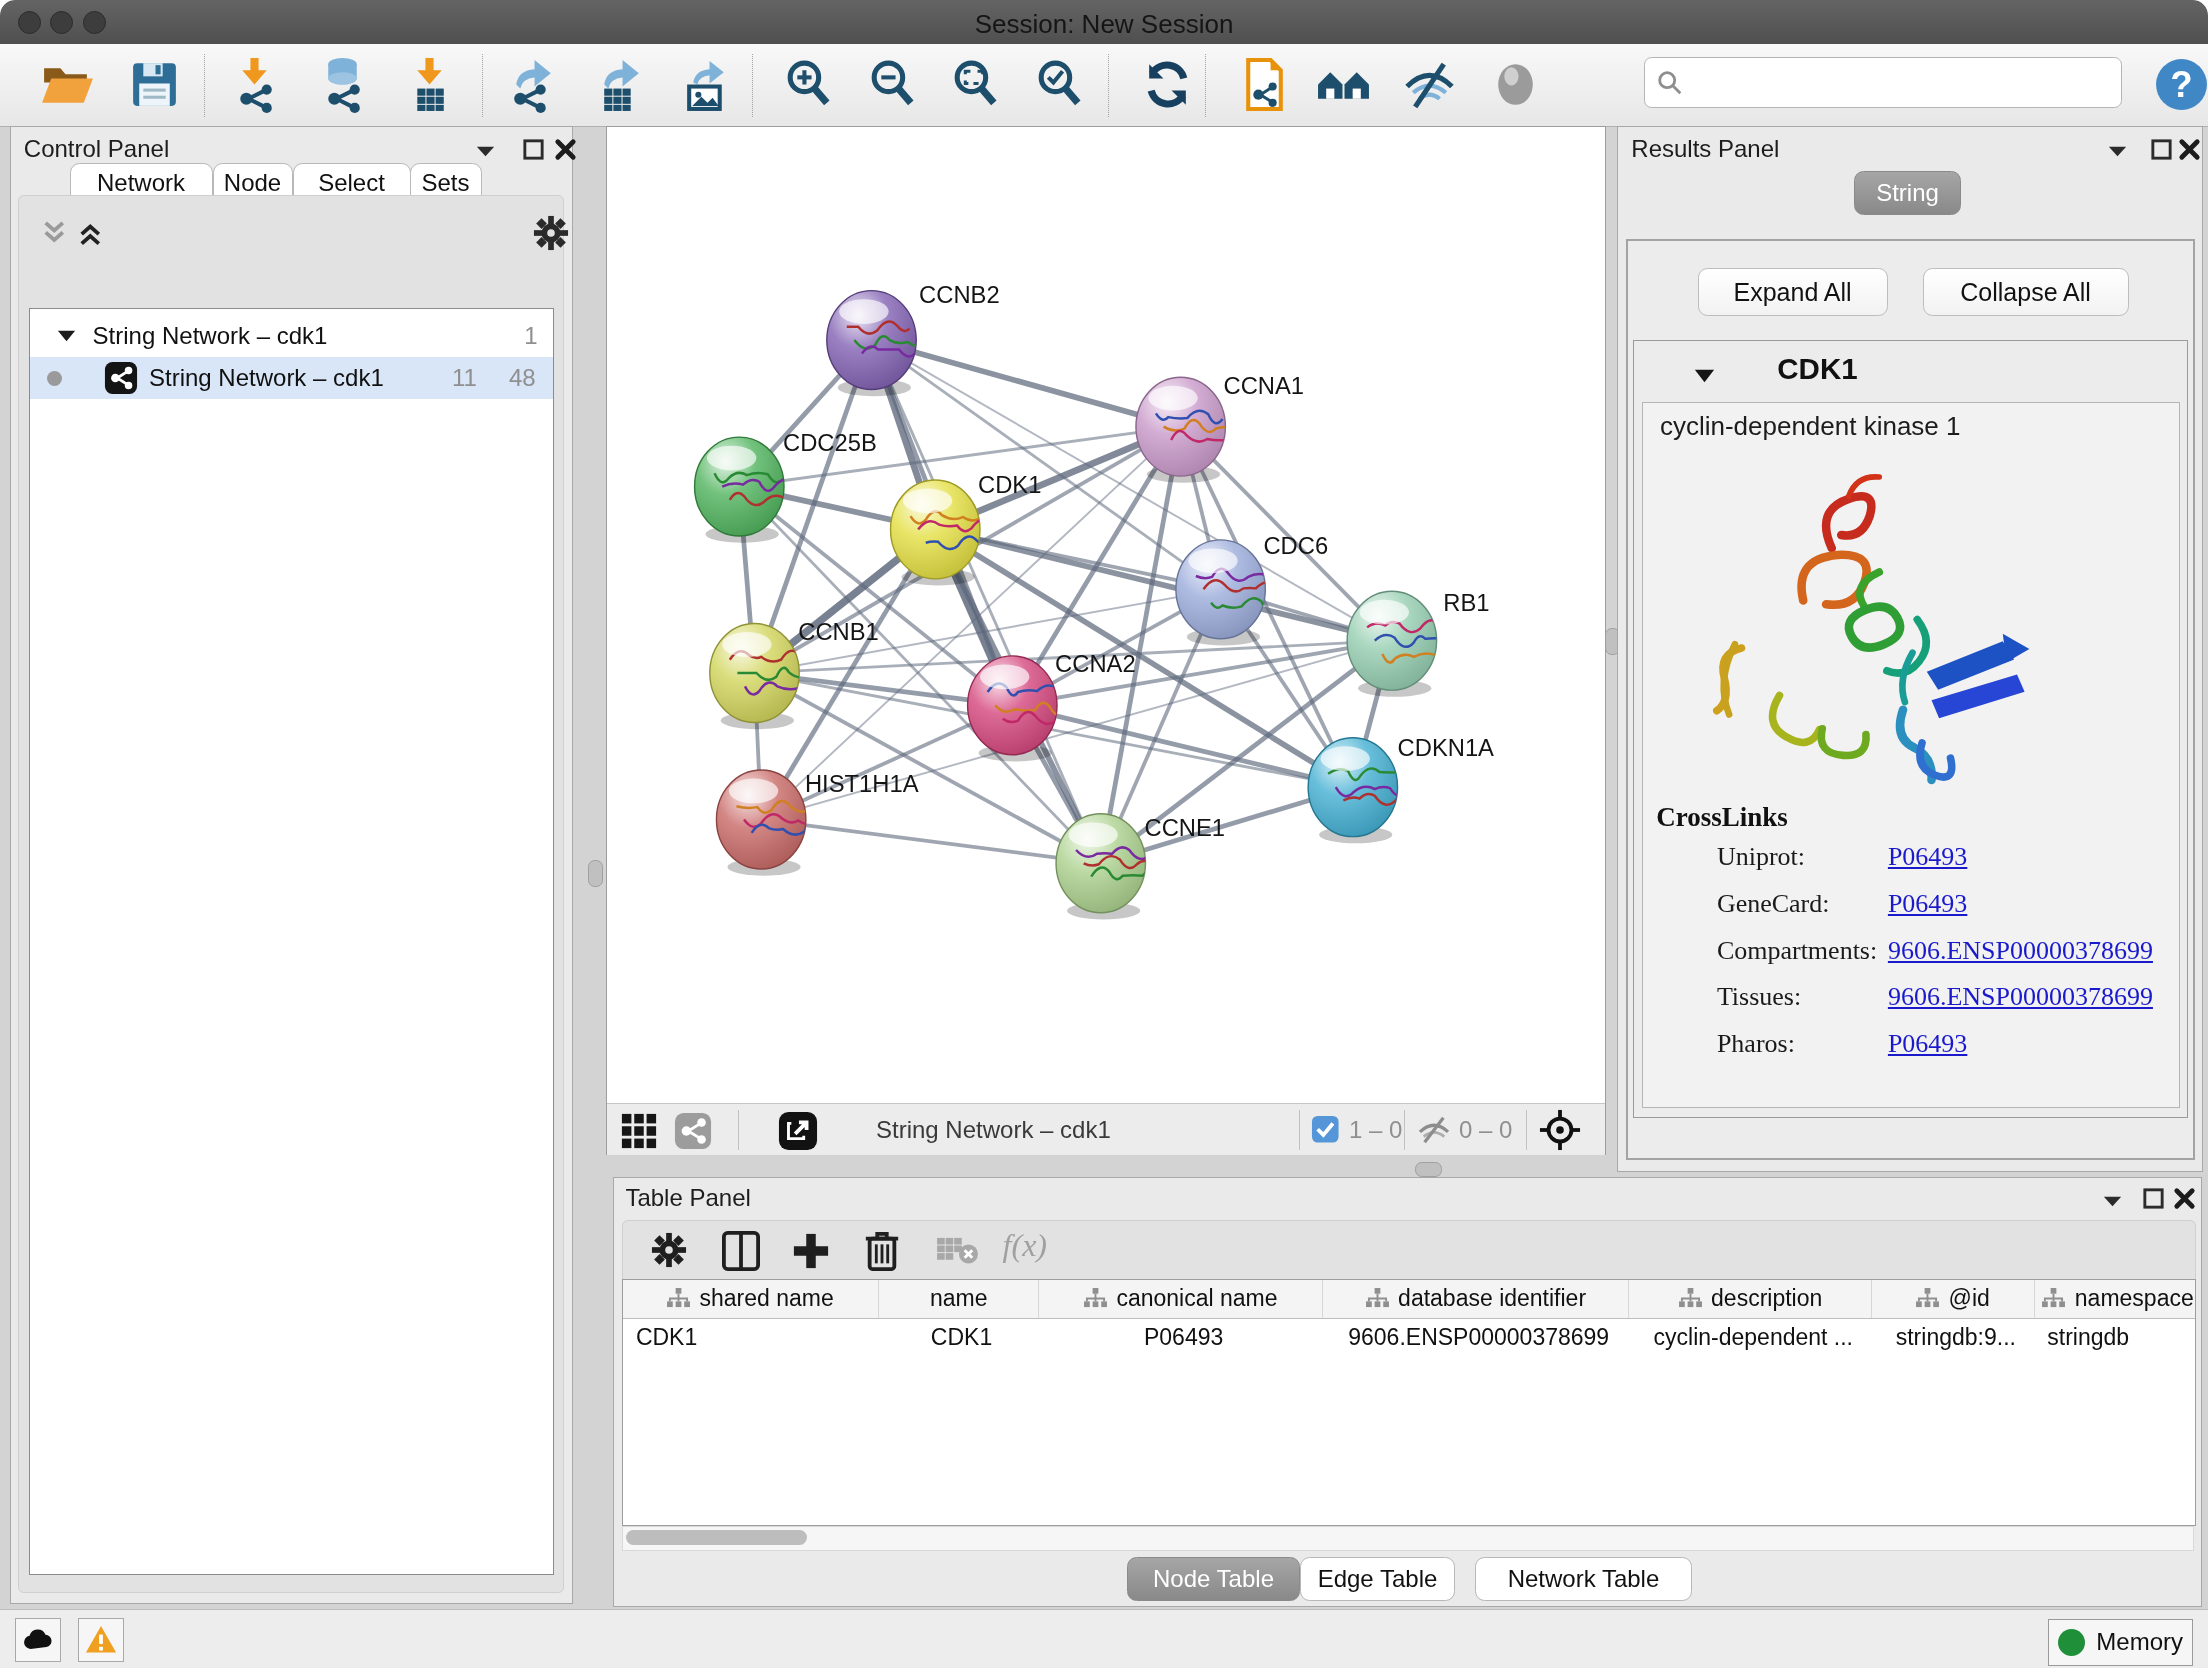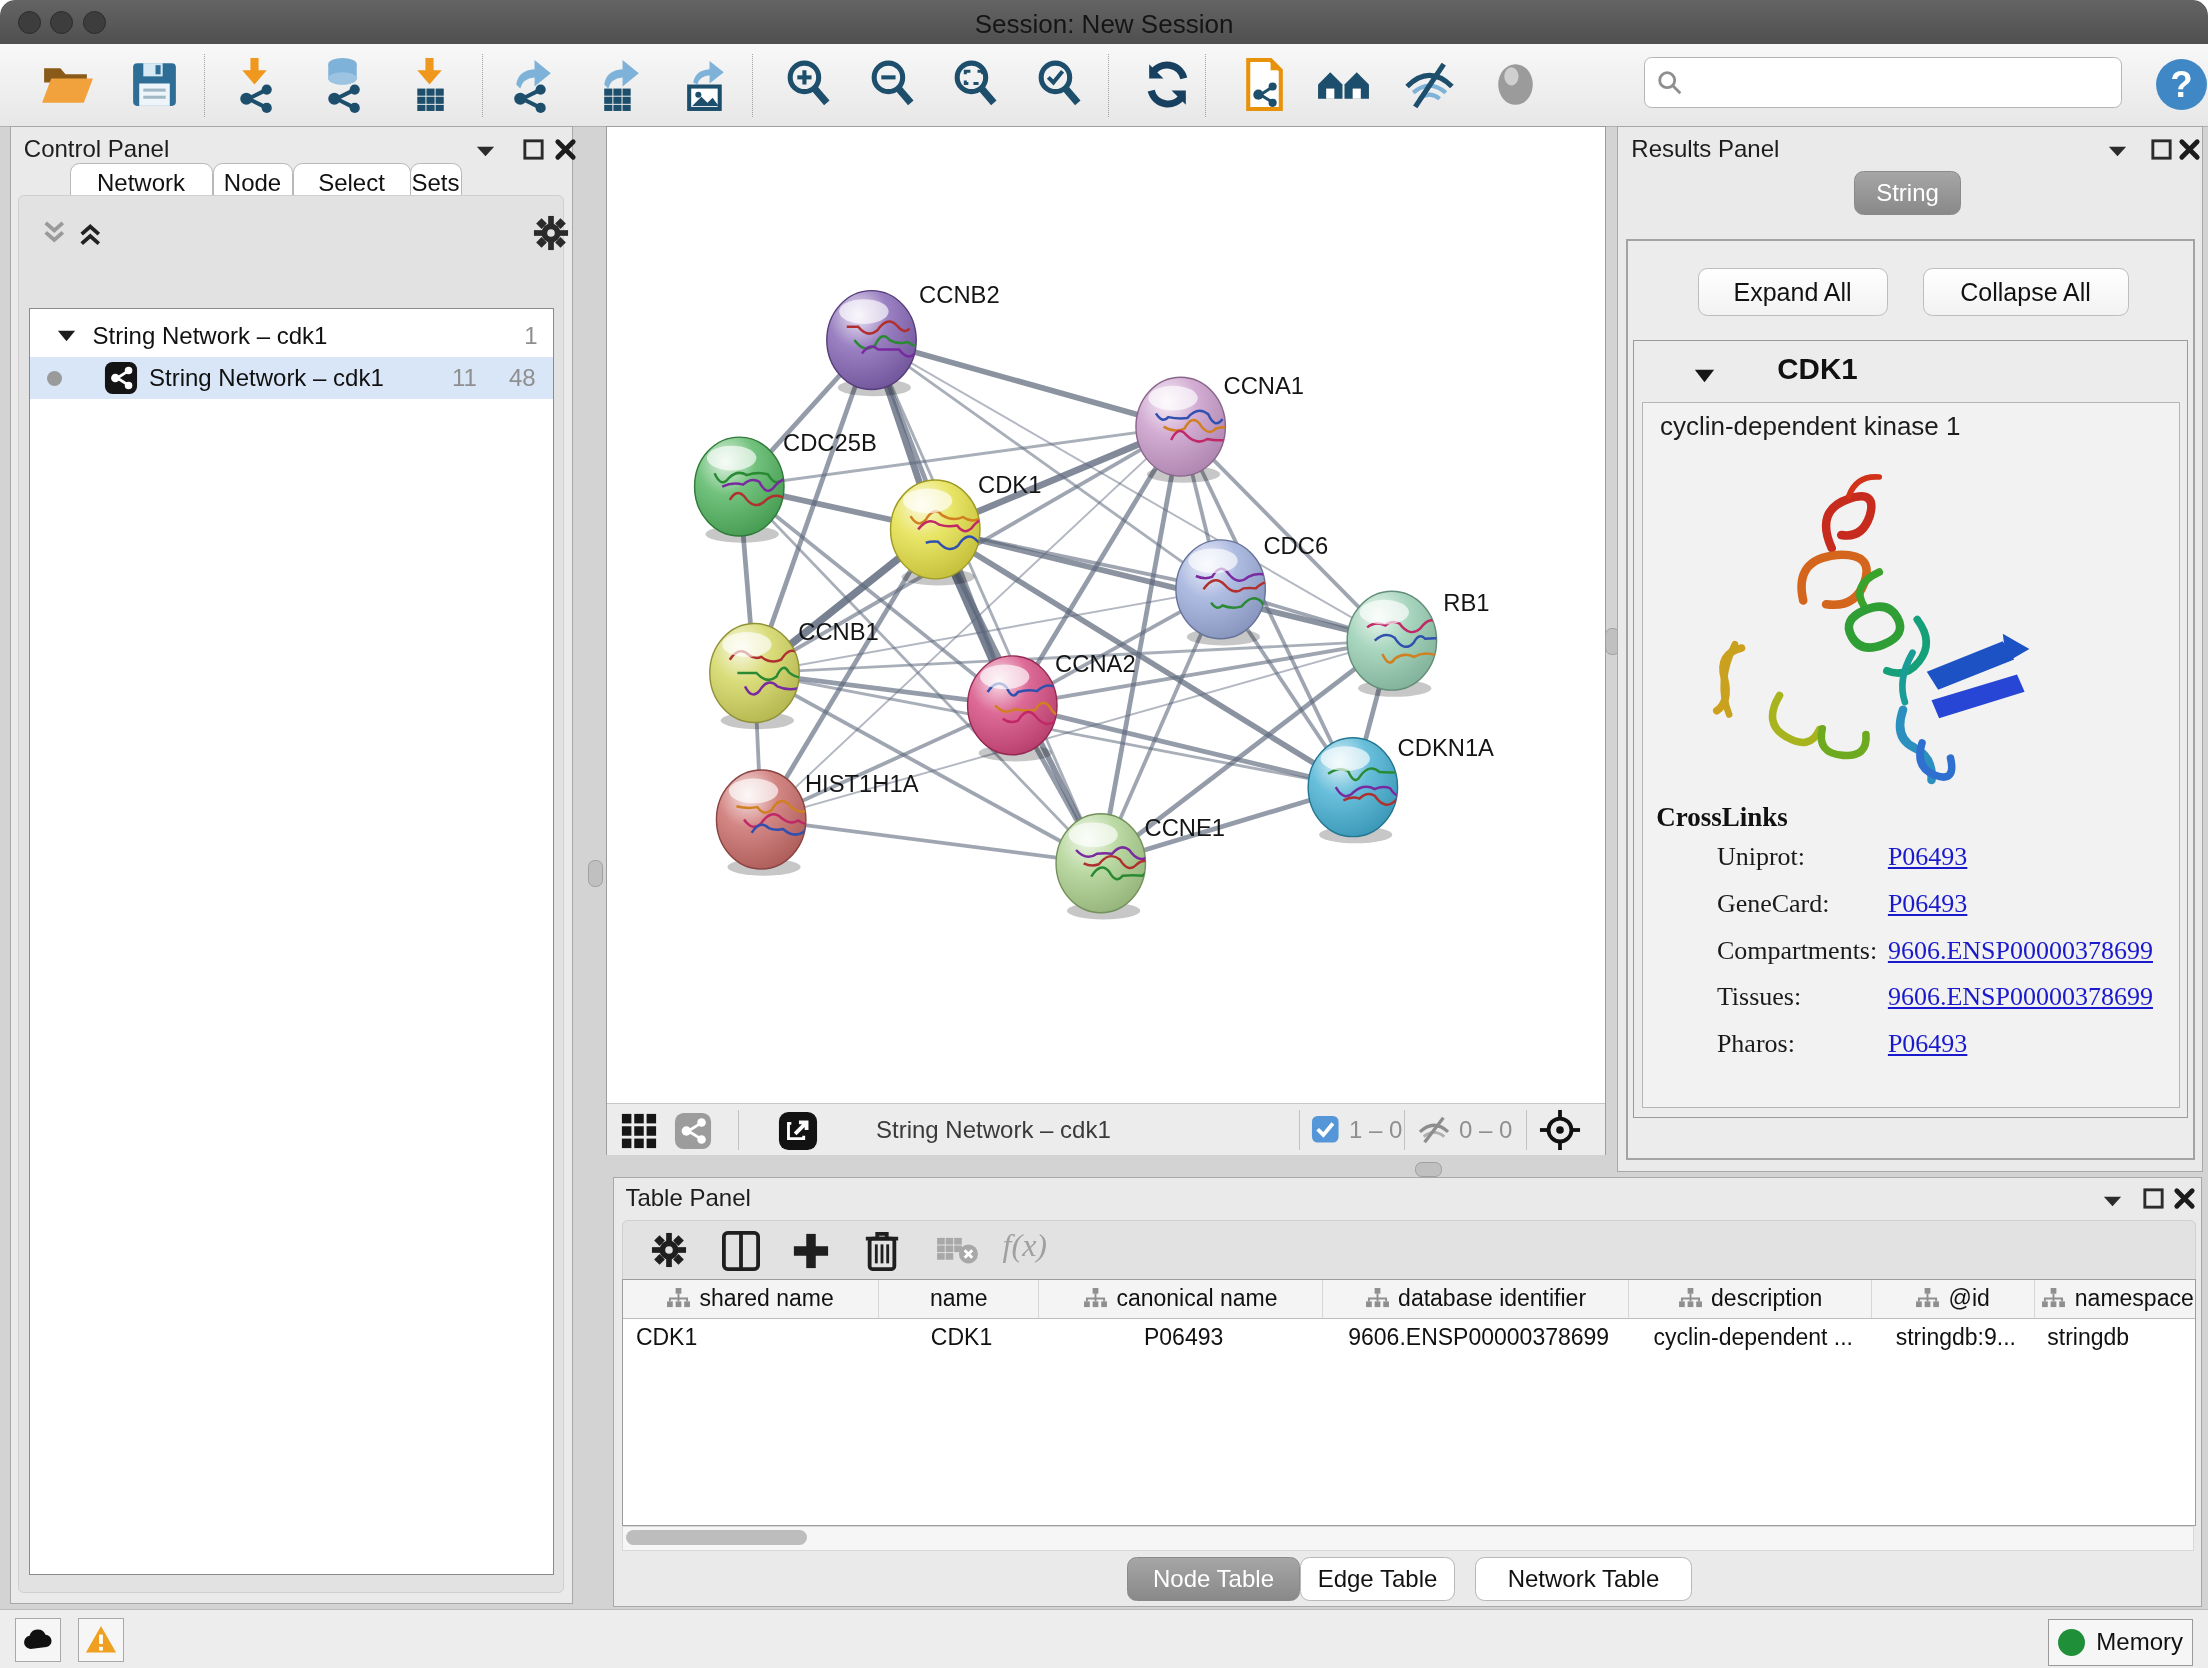--- a/index.html
+++ b/index.html
@@ -242,21 +242,21 @@
 
     <div class="tab abs" style="left:59px;top:36px;width:143px">
         <span>Network</span>
       </div>
     <div class="tab abs" style="left:202px;top:36px;width:80px">
         <span>Node</span>
       </div>
     <div class="tab abs" style="left:282px;top:36px;width:118px">
         <span>Select</span>
       </div>
-    <div class="tab abs" style="left:399px;top:36px;width:52px">
+    <div class="tab abs" style="left:399px;top:36px;width:72px">
         <span>Sets</span>
       </div>
 
     <div id="cp-inner" class="abs">
       <svg class="abs" style="left:21px;top:23px" width="28.5" height="28.5" viewBox="0 0 30 30">
         <path d="M6 4l9 8 9-8M6 14l9 8 9-8" fill="none" stroke="#9a9a9a" stroke-width="4"></path>
       </svg>
       <svg class="abs" style="left:57px;top:23px" width="28.5" height="28.5" viewBox="0 0 30 30">
         <path d="M6 26l9-8 9 8M6 16l9-8 9 8" fill="none" stroke="#222222" stroke-width="4"></path>
       </svg>

